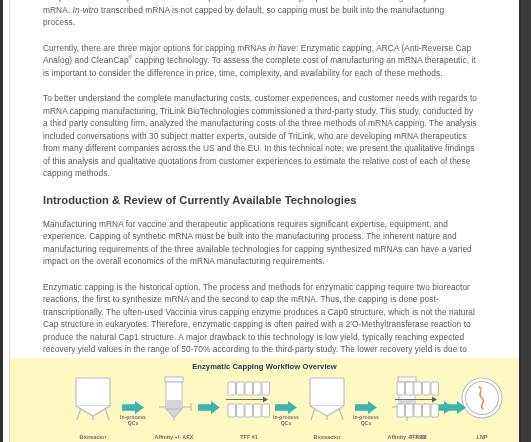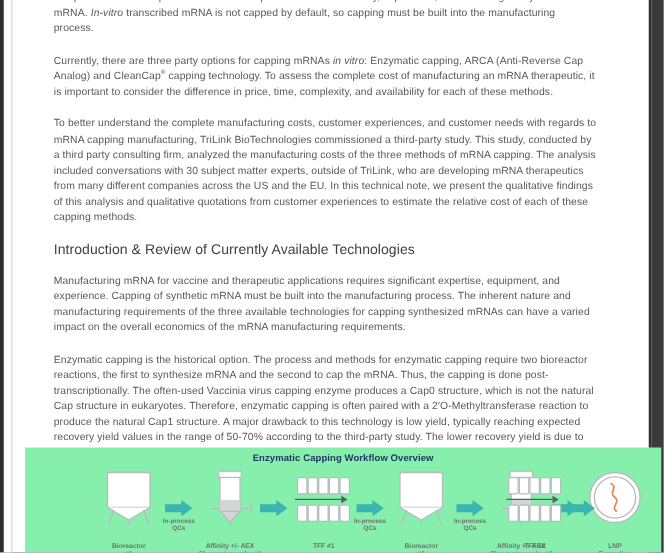--- a/index.html
+++ b/index.html
@@ -63,36 +63,36 @@
     line-height: 12.5px;
     color: #58595b;
     text-align: left;
     letter-spacing: 0.01em;
   }
 
   h2.section {
     margin: 4px 0 11px 0;
     font-size: 11.2px;
     line-height: 14px;
-    font-weight: normal;
+    font-weight: bold;
     color: #3f3f41;
     letter-spacing: 0.005em;
   }
 
   i, em { }
   sup { font-size: 0.62em; vertical-align: super; line-height: 0; }
 
   
   #figure {
     position: absolute;
-    left: 20px;
+    left: 10px;
     top: 358px;
     width: 509px;
     height: 84px;
-    background: #86efac;
+    background: #fef9c3;
   }
   #fig-title {
     position: absolute;
     left: 0; top: 4px;
     width: 509px;
     text-align: center;
     font-size: 7.6px;
     font-weight: bold;
     color: #1f3864;
     letter-spacing: 0.01em;
@@ -141,21 +141,21 @@
   <div class="edge-right-dark"></div>
   <div class="edge-right-fill"></div>
 
   <div id="content">
 
     <p class="body">
       <span>compound is the 5′ Cap structure. The 5′ Cap is critical to the stability, expression, and immunogenicity of an mRNA. </span><i>In-vitro</i><span> transcribed mRNA is not capped by default, so capping must be built into the manufacturing process.</span>
     </p>
 
     <p class="body">
-      <span>Currently, there are three party options for capping mRNAs </span><i>in vitro</i><span>: Enzymatic capping, ARCA (Anti-Reverse Cap Analog) and CleanCap</span><sup>®</sup><span> capping technology. To assess the complete cost of manufacturing an mRNA therapeutic, it is important to consider the difference in price, time, complexity, and availability for each of these methods.</span>
+      <span>Currently, there are three major options for capping mRNAs </span><i>in have</i><span>: Enzymatic capping, ARCA (Anti-Reverse Cap Analog) and CleanCap</span><sup>®</sup><span> capping technology. To assess the complete cost of manufacturing an mRNA therapeutic, it is important to consider the difference in price, time, complexity, and availability for each of these methods.</span>
     </p>
 
     <p class="body">To better understand the complete manufacturing costs, customer experiences, and customer needs with regards to mRNA capping manufacturing, TriLink BioTechnologies commissioned a third-party study. This study, conducted by a third party consulting firm, analyzed the manufacturing costs of the three methods of mRNA capping. The analysis included conversations with 30 subject matter experts, outside of TriLink, who are developing mRNA therapeutics from many different companies across the US and the EU. In this technical note, we present the qualitative findings of this analysis and qualitative quotations from customer experiences to estimate the relative cost of each of these capping methods.</p>
 
     <h2 class="section">Introduction &amp; Review of Currently Available Technologies</h2>
 
     <p class="body">Manufacturing mRNA for vaccine and therapeutic applications requires significant expertise, equipment, and experience. Capping of synthetic mRNA must be built into the manufacturing process. The inherent nature and manufacturing requirements of the three available technologies for capping synthesized mRNAs can have a varied impact on the overall economics of the mRNA manufacturing requirements.</p>
 
     <p class="body">Enzymatic capping is the historical option. The process and methods for enzymatic capping require two bioreactor reactions, the first to synthesize mRNA and the second to cap the mRNA. Thus, the capping is done post-transcriptionally. The often-used Vaccinia virus capping enzyme produces a Cap0 structure, which is not the natural Cap structure in eukaryotes. Therefore, enzymatic capping is often paired with a 2′O-Methyltransferase reaction to produce the natural Cap1 structure. A major drawback to this technology is low yield, typically reaching expected recovery yield values in the range of 50-70% according to the third-party study. The lower recovery yield is due to the requirement for multiple bioreactors and subsequent purification steps. Yet, this is a popular option due to the readily available commercial reagents and enzymes required for this process.</p>
 

